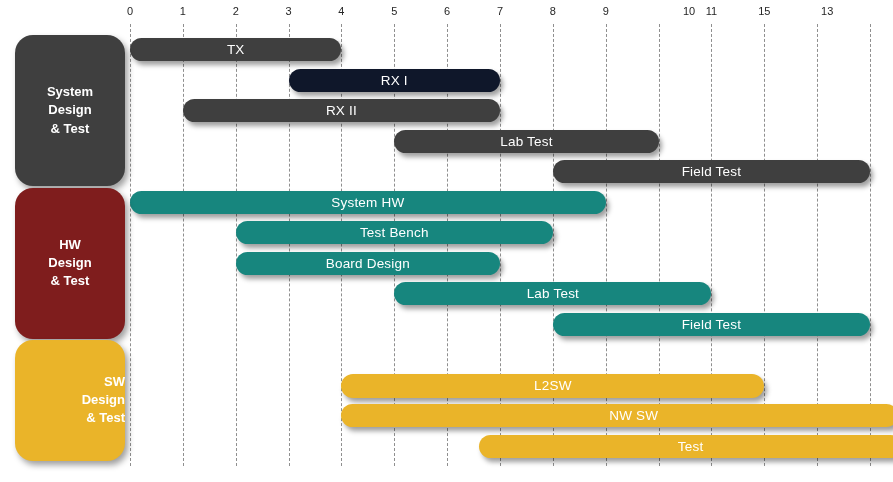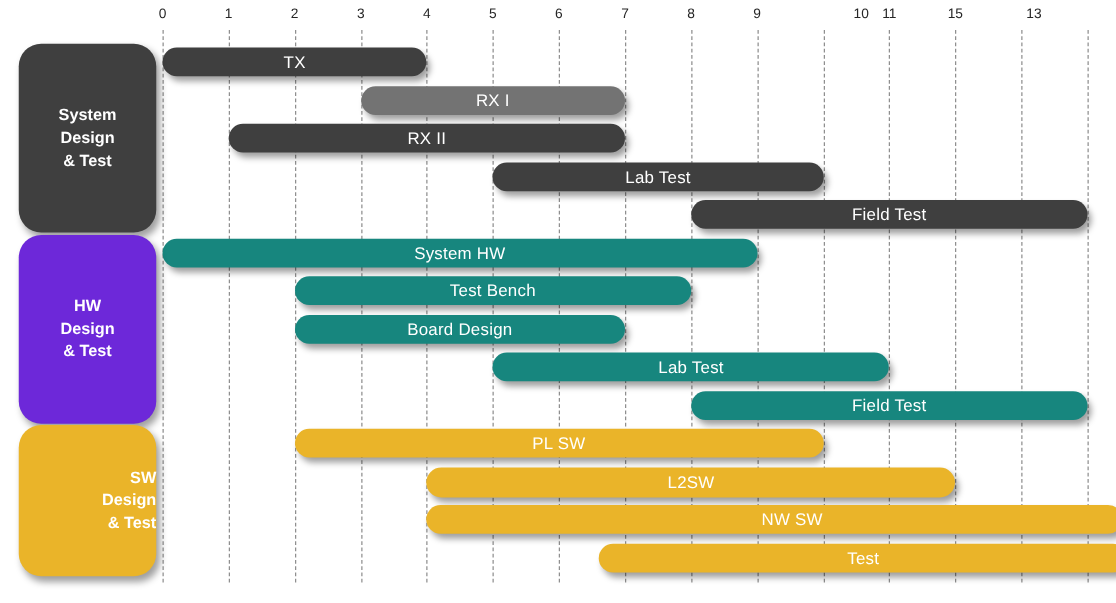--- a/index.html
+++ b/index.html
@@ -88,21 +88,21 @@
     <div class="tick-label" style="left: 711.429px; top: 5px;">11</div>
     <div class="gridline" style="left: 764.286px; top: 24px; height: 442px;"></div>
     <div class="tick-label" style="left: 764.286px; top: 5px;">15</div>
     <div class="gridline" style="left: 817.143px; top: 24px; height: 442px;"></div>
     <div class="tick-label" style="left: 817.143px; top: 5px; margin-left: 10px;">13</div>
     <div class="gridline" style="left: 870px; top: 24px; height: 442px;"></div>
     <div class="tick-label" style="left: 921px; top: 5px;">14</div>
     <div class="task-bar" style="left: 130px; width: 211.429px; top: 38px; height: 23px; background: rgb(63, 63, 63); text-align: right;">
       <span class="task-label">TX</span>
     </div>
-    <div class="task-bar" style="left: 288.571px; width: 211.429px; top: 68.5px; height: 23px; background: #737373;">
+    <div class="task-bar" style="left: 288.571px; width: 211.429px; top: 68.5px; height: 23px; background: #0f172a;">
       <span class="task-label">RX I</span>
     </div>
     <div class="task-bar" style="left: 182.857px; width: 317.143px; top: 99px; height: 23px; background: rgb(63, 63, 63); justify-content: center;">
       <span class="task-label">RX II</span>
     </div>
     <div class="task-bar" style="left: 394.286px; width: 264.286px; top: 129.5px; height: 23px; background: rgb(63, 63, 63);">
       <span class="task-label">Lab Test</span>
     </div>
     <div class="task-bar" style="left: 552.857px; width: 317.143px; top: 160px; height: 23px; background: rgb(63, 63, 63);">
       <span class="task-label">Field Test</span>
@@ -120,27 +120,24 @@
     </div>
     <div class="task-bar" style="left: 235.714px; width: 264.286px; top: 251.5px; height: 23px; background: rgb(23, 134, 126);">
       <span class="task-label">Board Design</span>
     </div>
     <div class="task-bar" style="left: 394.286px; width: 317.143px; top: 282px; height: 23px; background: rgb(23, 134, 126);">
       <span class="task-label">Lab Test</span>
     </div>
     <div class="task-bar" style="left: 552.857px; width: 317.143px; top: 312.5px; height: 23px; background: rgb(23, 134, 126);">
       <span class="task-label">Field Test</span>
     </div>
-    <div class="group-block" style="top: 187.5px; height: 151px; background: #6d28d9;">
+    <div class="group-block" style="top: 187.5px; height: 151px; background: #7f1d1d;">
       <div>HW</div>
       <div>Design</div>
       <div>&amp; Test</div>
-    </div>
-    <div class="task-bar" style="left: 235.714px; width: 422.857px; top: 343px; height: 23px; background: rgb(234, 180, 41);">
-      <span class="task-label">PL SW</span>
     </div>
     <div class="task-bar" style="left: 341.429px; width: 422.857px; top: 373.5px; height: 24px; background: rgb(234, 180, 41); text-align: center;">
       <span class="task-label">L2SW</span>
     </div>
     <div class="task-bar" style="left: 341.429px; width: 528.571px; top: 404px; height: 23px; background: rgb(234, 180, 41); padding-left: 28px;">
       <span class="task-label">NW SW</span>
     </div>
     <div class="task-bar" style="left: 447.143px; width: 422.857px; top: 434.5px; height: 23px; background: rgb(234, 180, 41); margin-left: 32px;">
       <span class="task-label">Test</span>
     </div>

